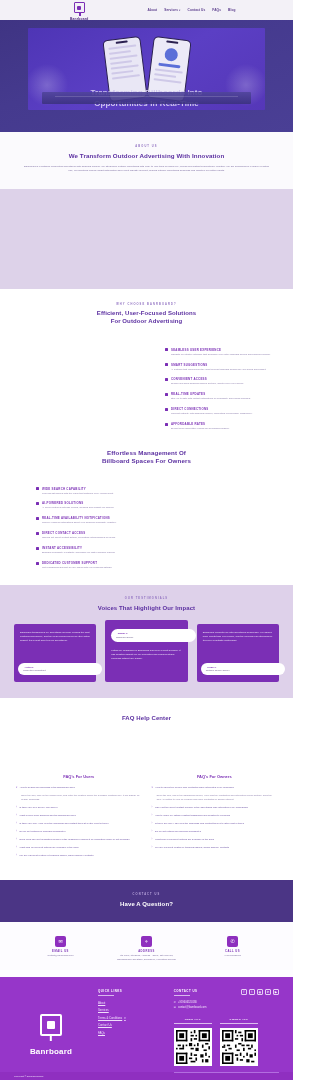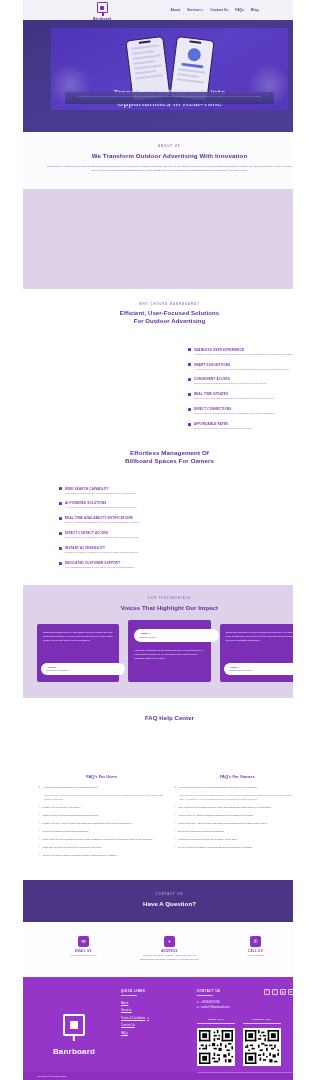--- a/index.html
+++ b/index.html
@@ -3,21 +3,21 @@
 <meta charset="utf-8">
 <style>
   *{box-sizing:border-box;margin:0;padding:0;}
   html,body{width:293px;}
   body{
     font-family:"Liberation Sans", sans-serif;
     background:#ffffff;
     color:#3b2a57;
     -webkit-font-smoothing:antialiased;
   }
-  .page{width:293px;overflow:hidden;position:relative;margin-left:23px;}
+  .page{width:293px;overflow:hidden;position:relative;}
 
   
   .header{height:20px;background:#f3f1f7;display:flex;align-items:center;justify-content:center;gap:14px;position:relative;}
   .brand{display:flex;flex-direction:column;align-items:center;gap:0px;position:absolute;left:70px;top:2px;}
   .brand-mark{width:11px;height:11px;border:1.4px solid #7b2fb5;border-radius:1px;position:relative;display:flex;align-items:center;justify-content:center;}
   .brand-mark:after{content:"";width:4px;height:4px;background:#7b2fb5;border-radius:1px;}
   .brand-mark:before{content:"";position:absolute;width:1.4px;height:4px;background:#7b2fb5;bottom:-4px;left:50%;}
   .brand-name{font-size:3.3px;font-weight:700;color:#4b2a7a;letter-spacing:.2px;margin-top:4px;}
   .nav{display:flex;gap:7px;align-items:center;margin-left:90px;}
   .nav a{font-size:3.2px;color:#5a3c8c;text-decoration:none;font-weight:600;letter-spacing:.1px;}

